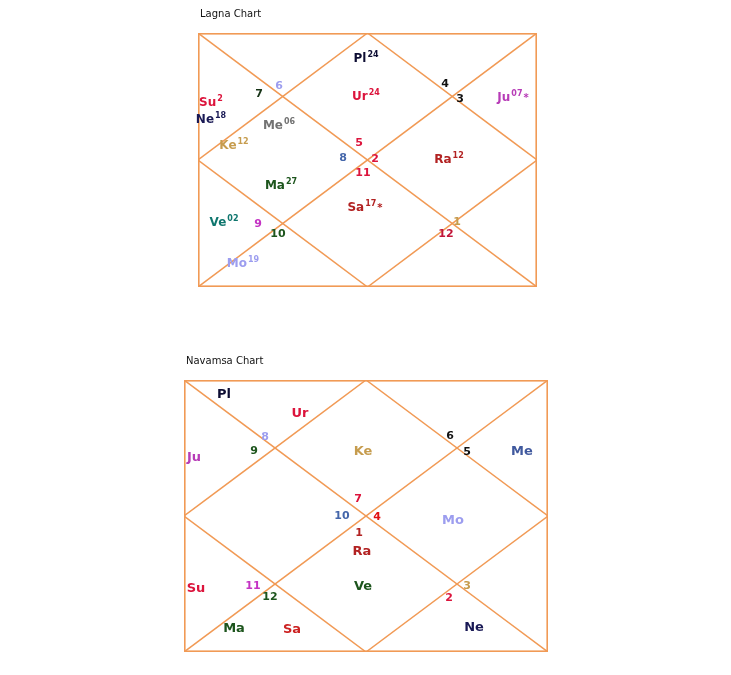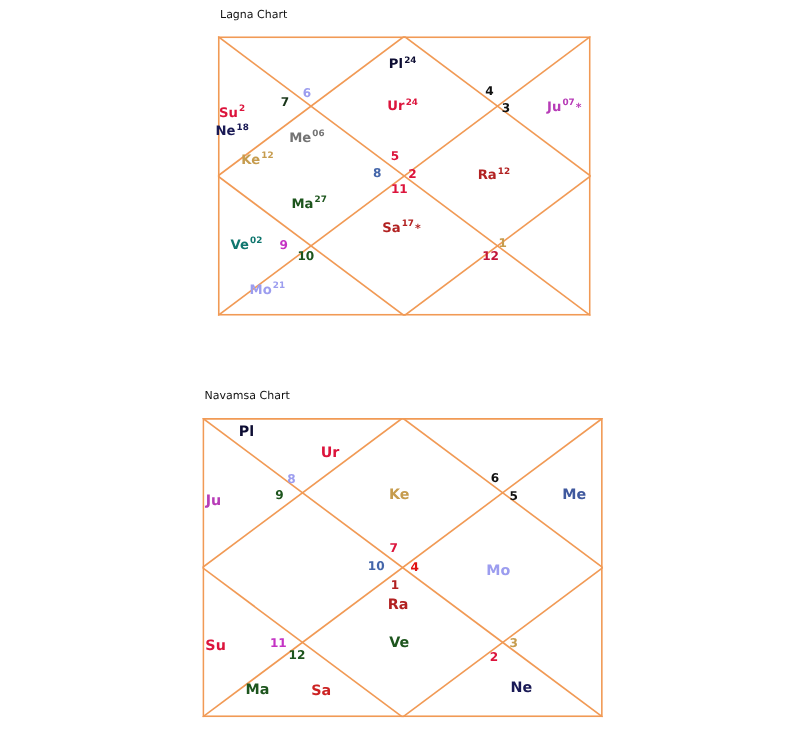--- a/index.html
+++ b/index.html
@@ -47,21 +47,21 @@
       <span class="lbl planet" style="left: 168px; top: 63px; color: rgb(220, 20, 60);">Ur<sup>24</sup></span>
       <span class="lbl planet" style="left: 315px; top: 64px; color: rgb(183, 60, 183);">Ju<sup>07</sup><span class="ast">*</span></span>
       <span class="lbl planet" style="left: 13px; top: 69px; color: rgb(220, 20, 60);">Su<sup>2</sup></span>
       <span class="lbl planet" style="left: 13px; top: 86px; color: rgb(25, 25, 85);">Ne<sup>18</sup></span>
       <span class="lbl planet" style="left: 81px; top: 92px; color: #737373;">Me<sup>06</sup></span>
       <span class="lbl planet" style="left: 36px; top: 112px; color: rgb(198, 156, 78);">Ke<sup>12</sup></span>
       <span class="lbl planet" style="left: 83px; top: 125px; color: rgb(29, 85, 29); margin-top: 27px;">Ma<sup>27</sup></span>
       <span class="lbl planet" style="left: 251px; top: 126px; color: rgb(178, 34, 34);">Ra<sup>12</sup></span>
       <span class="lbl planet" style="left: 12px; top: 189px; color: #0f766e; margin-left: 14px;">Ve<sup>02</sup></span>
       <span class="lbl planet" style="left: 167px; top: 174px; color: rgb(178, 34, 34);">Sa<sup>17</sup><span class="ast">*</span></span>
-      <span class="lbl planet" style="left: 45px; top: 230px; color: rgb(156, 157, 239);">Mo<sup>21</sup></span>
+      <span class="lbl planet" style="left: 45px; top: 230px; color: rgb(156, 157, 239);">Mo<sup>19</sup></span>
       <span class="lbl num" style="left: 81px; top: 52px; color: rgb(156, 157, 239);">6</span>
       <span class="lbl num" style="left: 61px; top: 60px; color: rgb(23, 52, 23);">7</span>
       <span class="lbl num" style="left: 247px; top: 50px; color: rgb(17, 17, 17);">4</span>
       <span class="lbl num" style="left: 262px; top: 65px; color: rgb(17, 17, 17);">3</span>
       <span class="lbl num" style="left: 161px; top: 109px; color: rgb(220, 20, 60);">5</span>
       <span class="lbl num" style="left: 145px; top: 124px; color: rgb(68, 102, 170);">8</span>
       <span class="lbl num" style="left: 177px; top: 125px; color: rgb(220, 20, 60);">2</span>
       <span class="lbl num" style="left: 165px; top: 139px; color: rgb(220, 20, 60);">11</span>
       <span class="lbl num" style="left: 60px; top: 190px; color: rgb(196, 51, 196);">9</span>
       <span class="lbl num" style="left: 80px; top: 200px; color: rgb(29, 85, 29);">10</span>

